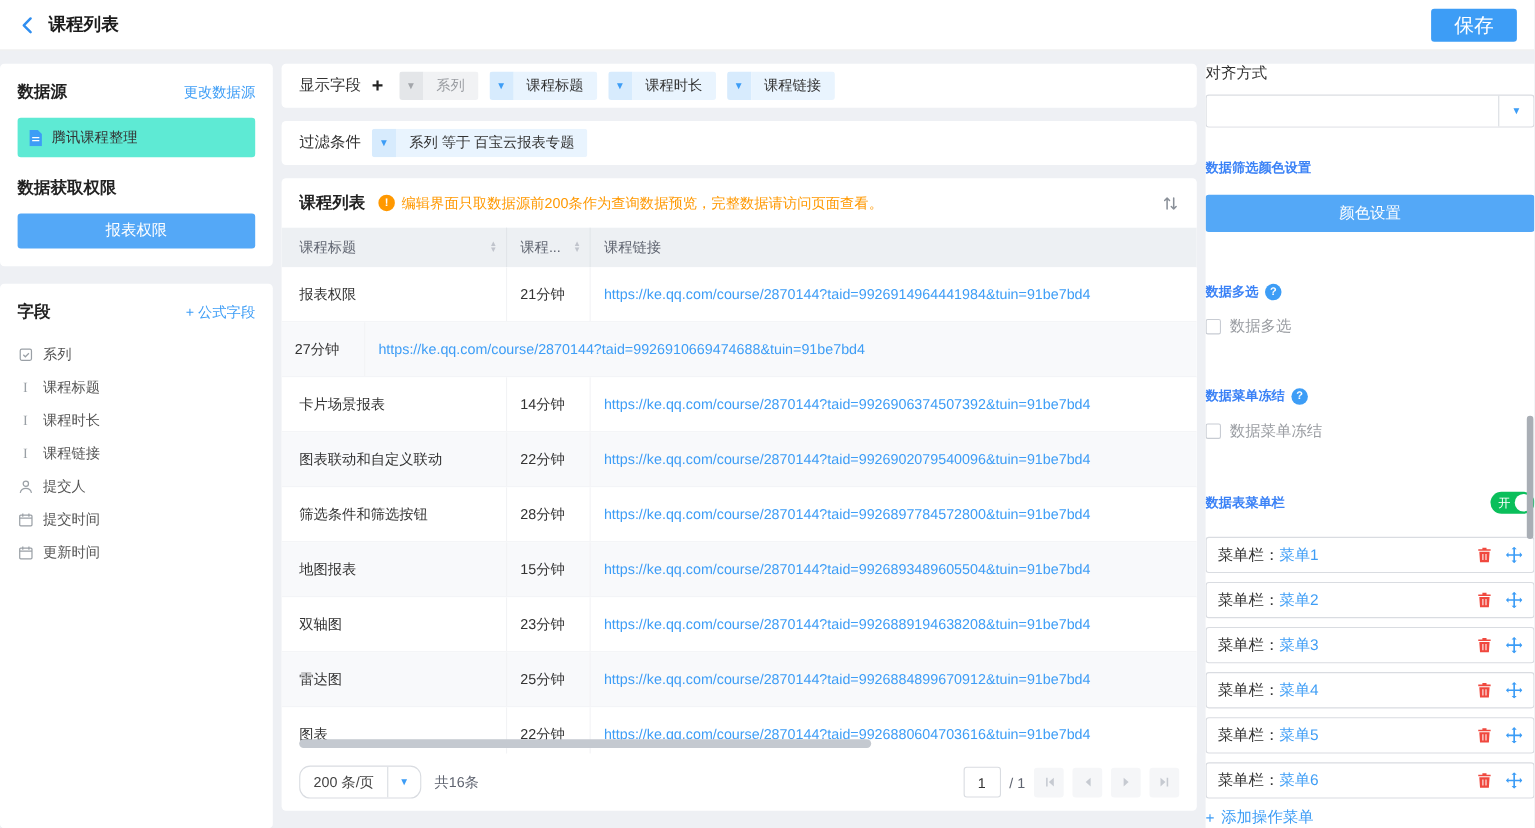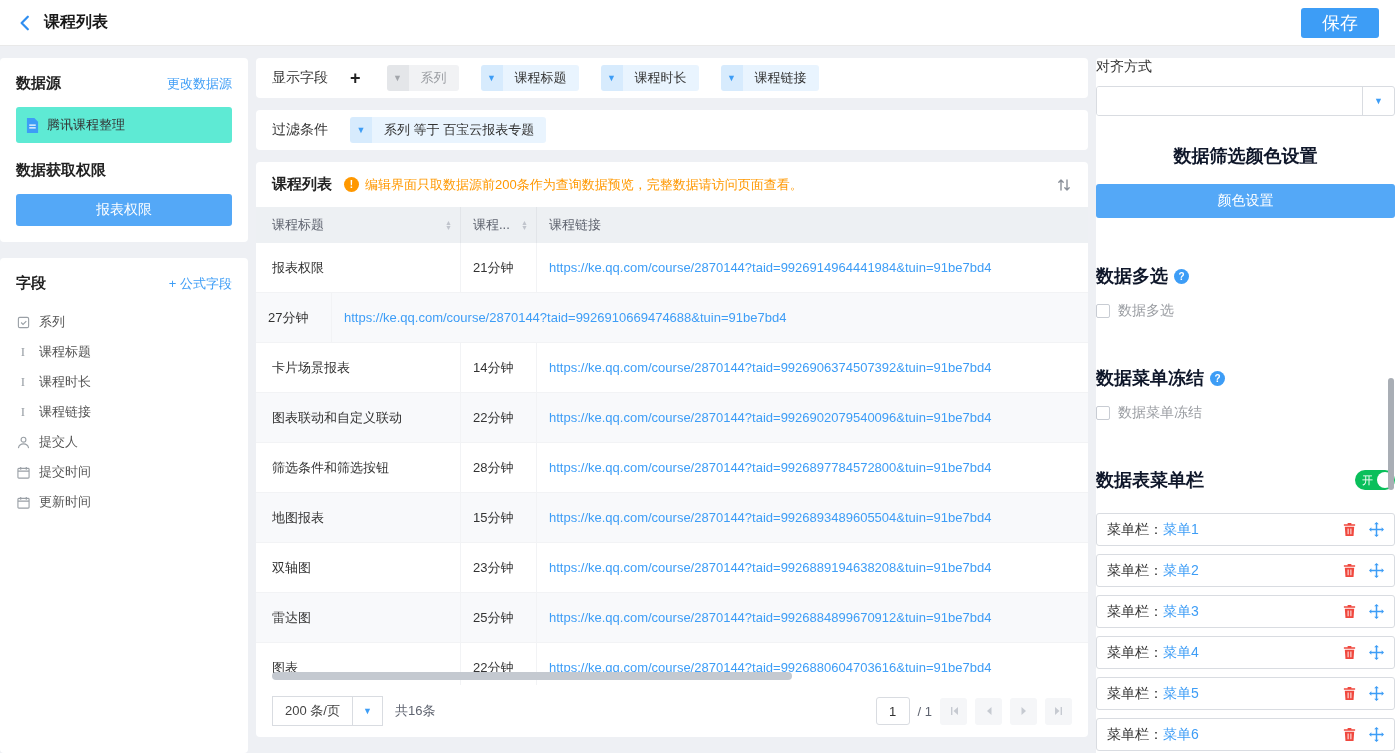--- a/index.html
+++ b/index.html
@@ -29,21 +29,21 @@
   .source-item { margin-top:14px; background:#5eead4; border-radius:3px; height:36px; display:flex; align-items:center; gap:8px; padding:0 10px; cursor:pointer; }
   .source-item span { color:#333; }
   .sub-head { font-size:15px; font-weight:bold; color:#222; margin-top:18px; }
   .blue-btn { width:100%; height:32px; margin-top:14px; background:#54a8f7; color:#fff; border:none; border-radius:3px; font-size:14px; cursor:pointer; font-family:inherit; }
   .field-list { list-style:none; margin-top:14px; }
   .field-item { display:flex; align-items:center; gap:9px; height:30px; color:#555; cursor:pointer; }
   .f-icon { width:14px; display:inline-flex; justify-content:center; color:#9aa0a6; }
   .serif-i { font-family:"Liberation Serif","DejaVu Serif",serif; font-size:13px; color:#9aa0a6; }
 
   
-  .bar { height:40px; display:flex; align-items:center; padding:0 16px; gap:22px; flex:none; }
+  .bar { height:40px; display:flex; align-items:center; padding:0 16px; gap:10px; flex:none; }
   .bar-label { font-size:14px; color:#333; }
   .plus-btn { font-size:18px; font-weight:bold; color:#222; background:none; border:none; cursor:pointer; line-height:1; margin-right:4px; font-family:inherit; }
   .chip { display:flex; align-items:stretch; height:26px; border-radius:3px; overflow:hidden; cursor:pointer; }
   .chip-caret { width:22px; background:#d7ebfd; color:#3d9df6; font-size:9px; display:flex; align-items:center; justify-content:center; }
   .chip-label { background:#e9f4fe; color:#333; display:flex; align-items:center; padding:0 12px; font-size:13px; }
   .chip.disabled .chip-caret { background:#e4e6e9; color:#a3a6ab; }
   .chip.disabled .chip-label { background:#f1f2f4; color:#9a9da2; }
 
   
   .table-card { flex:1; margin-bottom:16px; display:flex; flex-direction:column; min-height:0; overflow:hidden; }
@@ -63,35 +63,35 @@
 
   .tbody { flex:1; overflow:hidden; position:relative; min-height:0; }
   .trow { display:flex; height:50px; align-items:stretch; border-bottom:1px solid #f2f3f5; background:#fff; }
   .trow:nth-child(even) { background:#f8f9fb; }
   .td { display:flex; align-items:center; color:#333; border-right:1px solid #f2f3f5; overflow:hidden; }
   .td.c3 { border-right:none; }
   .tlink { color:#3d9df6; text-decoration:none; font-size:13px; white-space:nowrap; cursor:pointer; }
   .hscroll { position:absolute; left:16px; bottom:5px; width:520px; height:8px; background:#c4c9d0; border-radius:4px; cursor:pointer; }
 
   .tfoot { flex:none; height:52px; display:flex; align-items:center; padding:0 16px; gap:12px; }
-  .psize { display:flex; align-items:stretch; height:30px; border:1px solid #d9dce1; border-radius:0; cursor:pointer; overflow:hidden; }
+  .psize { display:flex; align-items:stretch; height:30px; border:1px solid #d9dce1; border-radius:10px; cursor:pointer; overflow:hidden; }
   .psize > span:first-child { display:flex; align-items:center; padding:0 12px; color:#444; font-size:13px; }
   .psize-caret { width:30px; border-left:1px solid #d9dce1; color:#3d9df6; font-size:9px; display:flex; align-items:center; justify-content:center; }
   .total { color:#5f6470; }
   .pager { margin-left:auto; display:flex; align-items:center; gap:8px; }
   .pginput { width:34px; height:28px; border:1px solid #d9dce1; border-radius:3px; text-align:center; font-size:13px; color:#333; font-family:inherit; }
   .ptotal { color:#5f6470; }
   .pgbtn { width:27px; height:27px; border:none; background:#f5f6f8; border-radius:3px; display:flex; align-items:center; justify-content:center; cursor:default; }
 
   
   .r-label { font-size:14px; color:#333; margin-bottom:10px; }
   .combo { display:flex; height:30px; border:1px solid #d9dce1; border-radius:3px; overflow:hidden; }
   .combo-input { flex:1; border:none; outline:none; padding:0 8px; font-family:inherit; font-size:13px; }
   .combo-caret { width:32px; border-left:1px solid #d9dce1; color:#3d9df6; font-size:9px; display:flex; align-items:center; justify-content:center; cursor:pointer; }
-  .r-sec-title { font-size:18px; font-weight:bold; color:#0f172a;text-align:center; }
+  .r-sec-title { font-size:12px; font-weight:bold; color:#3b82f6; }
   .mt28 { margin-top:28px; }
   .r-btn { margin-top:16px; height:34px; }
   .sec-head { display:flex; align-items:center; gap:6px; margin-top:46px; }
   .q-icon { width:15px; height:15px; border-radius:50%; background:#3d9df6; color:#fff; font-size:10px; font-weight:bold; display:inline-flex; align-items:center; justify-content:center; cursor:pointer; }
   .chk { display:flex; align-items:center; gap:8px; margin-top:14px; cursor:pointer; }
   .chk-box { width:14px; height:14px; border:1px solid #c8ccd3; border-radius:2px; background:#fff; }
   .chk-label { font-size:14px; color:#9a9da2; }
   .menu-head { display:flex; align-items:center; justify-content:space-between; margin-top:46px; }
   .toggle { width:40px; height:20px; border-radius:10px; background:#0abf5b; position:relative; cursor:pointer; }
   .toggle .t-label { position:absolute; left:7px; top:3px; color:#fff; font-size:11px; }

